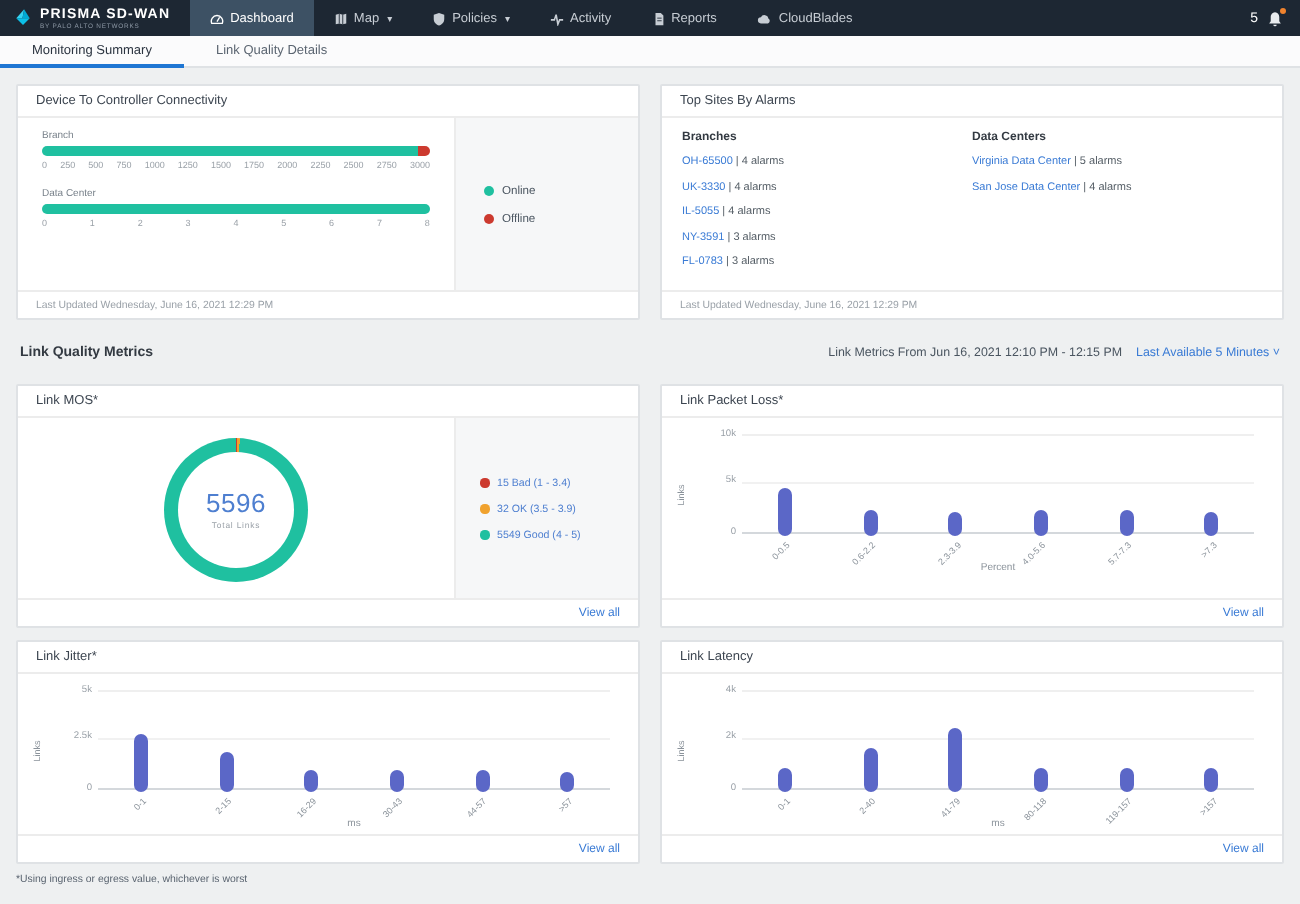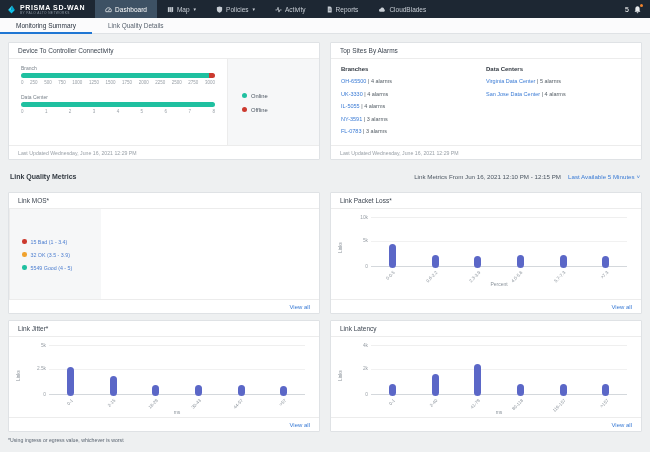--- a/index.html
+++ b/index.html
@@ -290,20 +290,28 @@
   <div class="section-title">Link Quality Metrics</div>
   <div class="range-wrap">
     <span class="range-text">Link Metrics From Jun 16, 2021 12:10 PM - 12:15 PM</span>
     <a class="range-selector"><span>Last Available 5 Minutes</span> <span>˅</span></a>
   </div>
 </div>
 
 <section class="card" id="card-mos">
   <div class="card-title">Link MOS*</div>
   <div class="mos-body">
+    <div class="donut-zone">
+      <div class="donut" id="mos-donut" style="background: conic-gradient(rgb(204, 58, 47) 0deg, rgb(204, 58, 47) 0.964975deg, rgb(240, 162, 46) 0.964975deg, rgb(240, 162, 46) 3.02359deg, rgb(31, 192, 160) 3.02359deg, rgb(31, 192, 160) 360deg);">
+        <div class="donut-center">
+          <div class="donut-num">5596</div>
+          <div class="donut-sub">Total Links</div>
+        </div>
+      </div>
+    </div>
     <aside class="mos-legend" id="mos-legend">
         <div class="mos-leg-row">
           <span class="mos-dot" style="background: rgb(204, 58, 47);"></span>
           <span>15  Bad (1 - 3.4)</span>
         </div>
         <div class="mos-leg-row">
           <span class="mos-dot" style="background: rgb(240, 162, 46);"></span>
           <span>32  OK (3.5 - 3.9)</span>
         </div>
         <div class="mos-leg-row">

